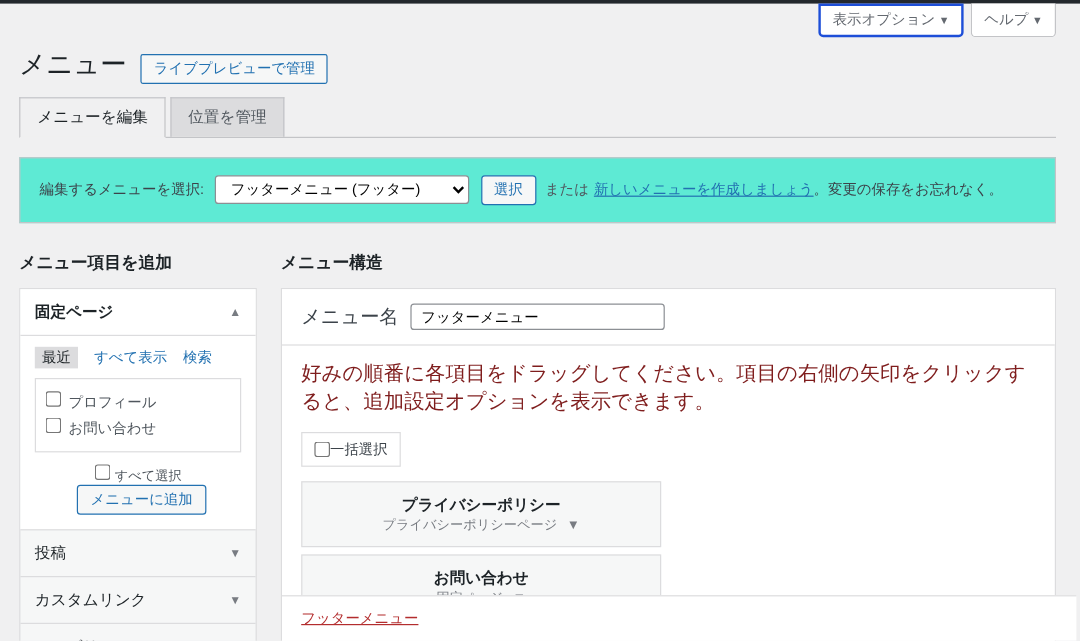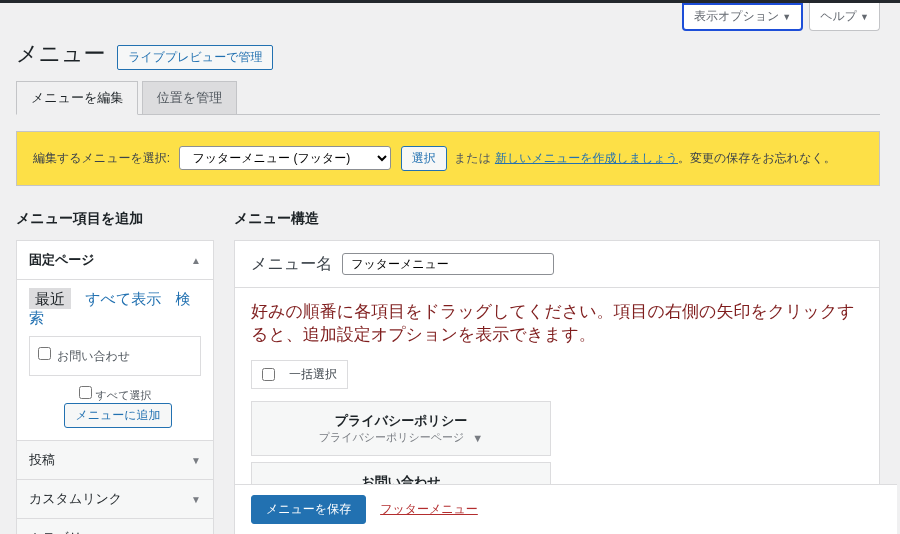--- a/index.html
+++ b/index.html
@@ -8,52 +8,52 @@
 .screen-meta { display: flex; justify-content: flex-end; gap: 6px; padding: 0 20px 0 0; }
 .screen-meta-btn { background: #fff; border: 1px solid #c3c4c7; border-top: none; padding: 3px 10px 4px; font-size: 12px; color: #646970; cursor: pointer; border-radius: 0 0 4px 4px; }
 .screen-meta-btn.highlighted { border: 2px solid #1d4ed8; border-top: 2px solid #1d4ed8; padding-left: 10px; }
 .caret { font-size: 9px; margin-left: 3px; }
 .wrap { padding: 0 20px 0 16px; }
 h1.page-title { font-size: 22px; font-weight: 400; color: #1d2327; display: inline-block; margin: 8px 8px 12px 0; }
 .title-action { display: inline-block; border: 1px solid #2271b1; color: #2271b1; background: #f6f7f7; padding: 3px 10px; font-size: 12px; cursor: pointer; border-radius: 2px; vertical-align: middle; }
 .nav-tabs { border-bottom: 1px solid #c3c4c7; margin-bottom: 0; }
 .nav-tab { display: inline-block; padding: 7px 14px; background: #dcdcde; border: 1px solid #c3c4c7; border-bottom: none; font-size: 13px; color: #50575e; cursor: pointer; margin-right: 0; }
 .nav-tab.active { background: #f0f0f1; border-bottom: 1px solid #f0f0f1; margin-bottom: -1px; color: #1d2327; }
-.manage-menus { background: #fde047; border: 1px solid #c3c4c7; padding: 14px 16px; margin-top: 16px; font-size: 12px; }
+.manage-menus { background: #5eead4; border: 1px solid #c3c4c7; padding: 14px 16px; margin-top: 16px; font-size: 12px; }
 .manage-menus label { margin-right: 6px; }
 .manage-menus select { padding: 3px 24px 3px 8px; border: 1px solid #8c8f94; border-radius: 3px; font-size: 12px; background: #fff; }
 .btn-secondary { border: 1px solid #2271b1; color: #2271b1; background: #f6f7f7; padding: 3px 10px; font-size: 12px; cursor: pointer; border-radius: 3px; margin-left: 6px; }
 .manage-menus span.or { margin: 0 4px; color: #50575e; }
 .manage-menus a { color: #2271b1; text-decoration: underline; }
 .menu-body { display: flex; gap: 20px; margin-top: 24px; }
 .left-col { width: 198px; flex-shrink: 0; }
 .right-col { flex: 1; }
 h2.section-head { font-size: 14px; font-weight: 600; color: #1d2327; margin-bottom: 12px; }
 .accordion { border: 1px solid #dcdcde; background: #f6f7f7; }
 .acc-head { padding: 10px 12px; font-size: 13px; color: #1d2327; cursor: pointer; display: flex; justify-content: space-between; align-items: center; border-top: 1px solid #dcdcde; }
 .acc-head:first-child { border-top: none; }
 .acc-head.open { background: #fff; font-weight: 600; border-bottom: 1px solid #dcdcde; }
 .acc-arrow { color: #787c82; font-size: 10px; }
 .acc-body { background: #fff; padding: 10px 12px 12px; }
-.acc-tabs { font-size: 15px; margin-bottom: 8px; }
+.acc-tabs { font-size: 12px; margin-bottom: 8px; }
 .acc-tabs span { margin-right: 10px; cursor: pointer; color: #2271b1; }
 .acc-tabs span.active { background: #dcdcde; color: #1d2327; padding: 2px 6px; }
 .page-list { border: 1px solid #dcdcde; padding: 8px; margin-bottom: 10px; }
 .page-list label { display: block; font-size: 12px; padding: 2px 0; color: #50575e; }
 .page-list input[type=checkbox] { margin-right: 6px; }
 .acc-footer { display: flex; justify-content: space-between; align-items: center; flex-direction: column; }
 .acc-footer label { font-size: 11px; color: #50575e; }
 .acc-footer input[type=checkbox] { margin-right: 4px; }
 .menu-edit-box { border: 1px solid #dcdcde; background: #fff; }
 .menu-name-row { padding: 12px 16px; border-bottom: 1px solid #dcdcde; display: flex; align-items: center; gap: 10px; background: #fff; }
 .menu-name-row label { font-size: 16px; }
 .menu-name-row input[type=text] { padding: 3px 8px; border: 1px solid #8c8f94; border-radius: 3px; width: 212px; font-size: 12px; }
 .menu-instructions { padding: 12px 16px 8px; font-size: 17px; color: #7f1d1d; }
 .bulk-select { padding: 6px 16px 12px; }
-.bulk-row { display: inline-flex; align-items: center; gap: 14px; border: 1px solid #dcdcde; padding: 5px 10px; font-size: 12px; background: #fff; }
+.bulk-row { display: inline-flex; align-items: center; gap: 0; border: 1px solid #dcdcde; padding: 5px 10px; font-size: 12px; background: #fff; }
 .menu-items { padding: 0 16px 12px; }
 .menu-item { border: 1px solid #dcdcde; background: #f6f7f7; padding: 10px 12px; margin-bottom: 6px; display: flex; justify-content: space-between; align-items: center; width: 300px; cursor: move; flex-direction: column; }
 .menu-item .title { font-size: 13px; font-weight: 600; color: #1d2327; }
 .menu-item .type { font-size: 11px; color: #787c82; display: flex; align-items: center; gap: 8px; }
 .menu-footer { background: #fff; border-top: 1px solid #dcdcde; padding: 10px 16px; display: flex; align-items: center; gap: 14px; position: absolute; bottom: 0; width: 662px; }
 .btn-primary { background: #2271b1; color: #fff; border: 1px solid #2271b1; padding: 5px 14px; font-size: 12px; cursor: pointer; border-radius: 3px; }
 .delete-link { color: #b32d2e; text-decoration: underline; font-size: 12px; cursor: pointer; }
 </style>
 </head>
 <body>
@@ -89,20 +89,21 @@
             <span>固定ページ</span>
             <span class="acc-arrow">▲</span>
           </div>
         <div class="acc-body">
           <div class="acc-tabs">
             <span class="active">最近</span>
             <span>すべて表示</span>
             <span>検索</span>
           </div>
           <div class="page-list">
+            <label><input type="checkbox" style=""><span>プロフィール</span></label>
             <label><input type="checkbox" style=""><span>お問い合わせ</span></label>
           </div>
           <div class="acc-footer">
             <label><input type="checkbox" style=""><span>すべて選択</span></label>
             <button class="btn-secondary">メニューに追加</button>
           </div>
         </div>
         <div class="acc-head">
             <span>投稿</span>
             <span class="acc-arrow">▼</span>
@@ -149,19 +150,18 @@
           </div>
         </div>
         <div class="bulk-select">
           <label class="bulk-row">
               <input type="checkbox" style="">
               <span>一括選択</span>
             </label>
         </div>
 
         <div class="menu-footer">
-          <button class="btn-primary">メニューを保存</button>
           <a class="delete-link">フッターメニュー</a>
         </div>
       </div>
     </div>
   </div>
 </div>
 
 </body></html>

